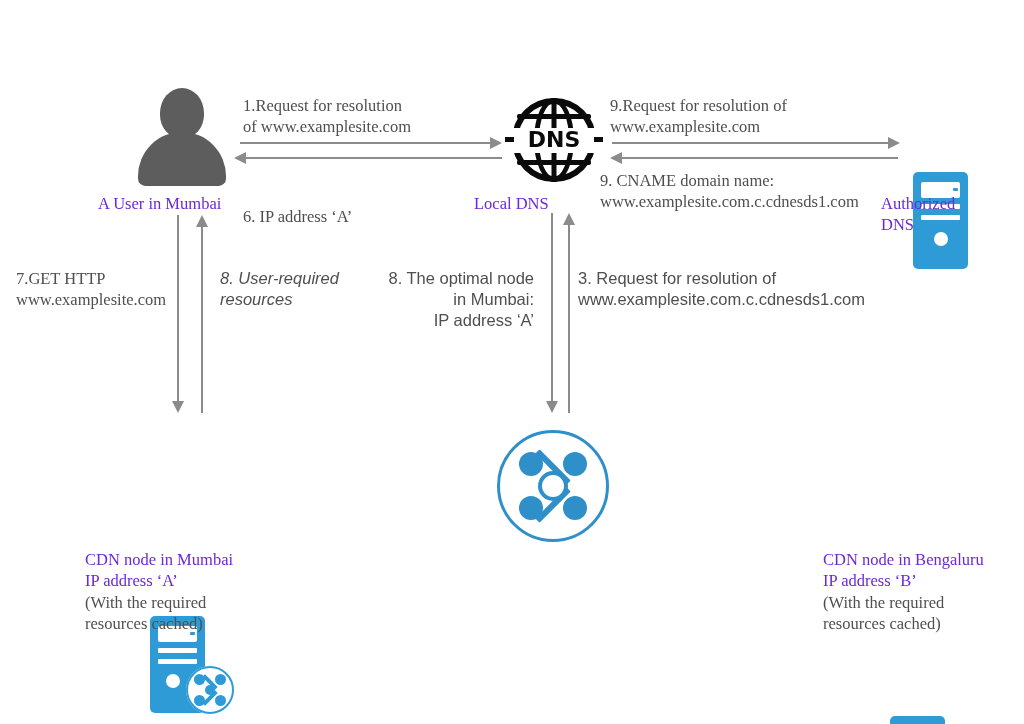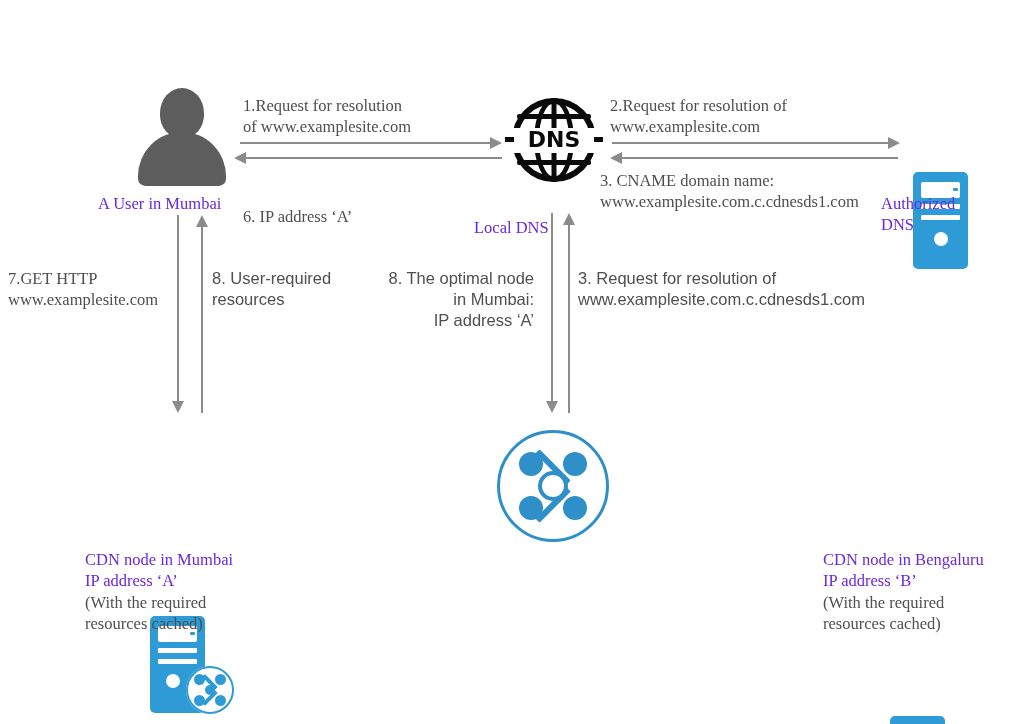--- a/index.html
+++ b/index.html
@@ -124,21 +124,21 @@
     <div class="outer"></div>
     <div class="mer"></div>
     <div class="merv"></div>
     <div class="par" style="top:16px;width:74px;left:5px;"></div>
     <div class="par" style="top:62px;width:74px;left:5px;"></div>
     <div class="band"></div>
     <div class="tick" style="left:-7px;"></div>
     <div class="tick" style="left:82px;"></div>
     <div class="dnstext">DNS</div>
   </div>
-  <div class="lbl blue ctr f17" style="left:474px;top:193px;width:160px;margin-top:24px;">Local DNS</div>
+  <div class="lbl blue ctr f17" style="left:474px;top:193px;width:160px;">Local DNS</div>
 
   <div class="node srv" style="left:913px;top:88px;width:60px;height:100px;">
     <div class="case" style="width:55px;height:97px;"></div>
     <div class="slot" style="left:8px;top:10px;width:39px;height:16px;"></div>
     <div class="dash" style="left:40px;top:16px;width:5px;height:3px;"></div>
     <div class="bar" style="left:8px;top:32px;width:39px;height:5px;"></div>
     <div class="bar" style="left:8px;top:43px;width:39px;height:5px;"></div>
     <div class="dot" style="left:21px;top:60px;width:14px;height:14px;"></div>
   </div>
   <div class="lbl blue ctr f17" style="left:881px;top:193px;width:124px;">Authorized
@@ -197,46 +197,46 @@
     <div class="shaft" style="left:0;width:250px;"></div>
     <div class="head r" style="left:250px;"></div>
   </div>
 
   <div class="harrow" style="left:234px;top:152px;width:270px;">
     <div class="head l" style="left:0;"></div>
     <div class="shaft" style="left:12px;width:256px;"></div>
   </div>
   <div class="lbl gray ctr f17" style="left:243px;top:170px;width:264px;margin-top:36px;">6. IP address  ‘A’</div>
 
-  <div class="lbl gray ctr f17" style="left:610px;top:95px;width:290px;">2.Request for resolution of
+  <div class="lbl gray ctr f17" style="left:610px;top:95px;width:290px;">9.Request for resolution of
 www.examplesite.com</div>
   <div class="harrow" style="left:612px;top:137px;width:288px;">
     <div class="shaft" style="left:0;width:276px;"></div>
     <div class="head r" style="left:276px;"></div>
   </div>
 
   <div class="harrow" style="left:610px;top:152px;width:290px;">
     <div class="head l" style="left:0;"></div>
     <div class="shaft" style="left:12px;width:276px;"></div>
   </div>
-  <div class="lbl gray ctr f17" style="left:600px;top:170px;width:300px;">3. CNAME domain name:
+  <div class="lbl gray ctr f17" style="left:600px;top:170px;width:300px;">9. CNAME domain name:
 www.examplesite.com.c.cdnesds1.com</div>
 
   <div class="varrow" style="left:172px;top:215px;height:198px;">
     <div class="shaft" style="top:0;height:186px;"></div>
     <div class="head d" style="top:186px;"></div>
   </div>
-  <div class="lbl gray ctr f17" style="left:8px;top:268px;width:188px;">7.GET HTTP
+  <div class="lbl gray ctr f17" style="left:16px;top:268px;width:188px;">7.GET HTTP
 www.examplesite.com</div>
 
   <div class="varrow" style="left:196px;top:215px;height:198px;">
     <div class="head u" style="top:0;"></div>
     <div class="shaft" style="top:12px;height:186px;"></div>
   </div>
-  <div class="lbl gray lt f17" style="left:212px;top:268px;width:180px;">8. User-required
+  <div class="lbl gray lt f17" style="left:220px;top:268px;width:180px;font-style:italic;">8. User-required
 resources</div>
 
   <div class="varrow" style="left:546px;top:213px;height:200px;">
     <div class="shaft" style="top:0;height:188px;"></div>
     <div class="head d" style="top:188px;"></div>
   </div>
   <div class="lbl gray rt f17" style="left:370px;top:268px;width:164px;">8. The optimal node
 in Mumbai:
 IP address ‘A’</div>
 

